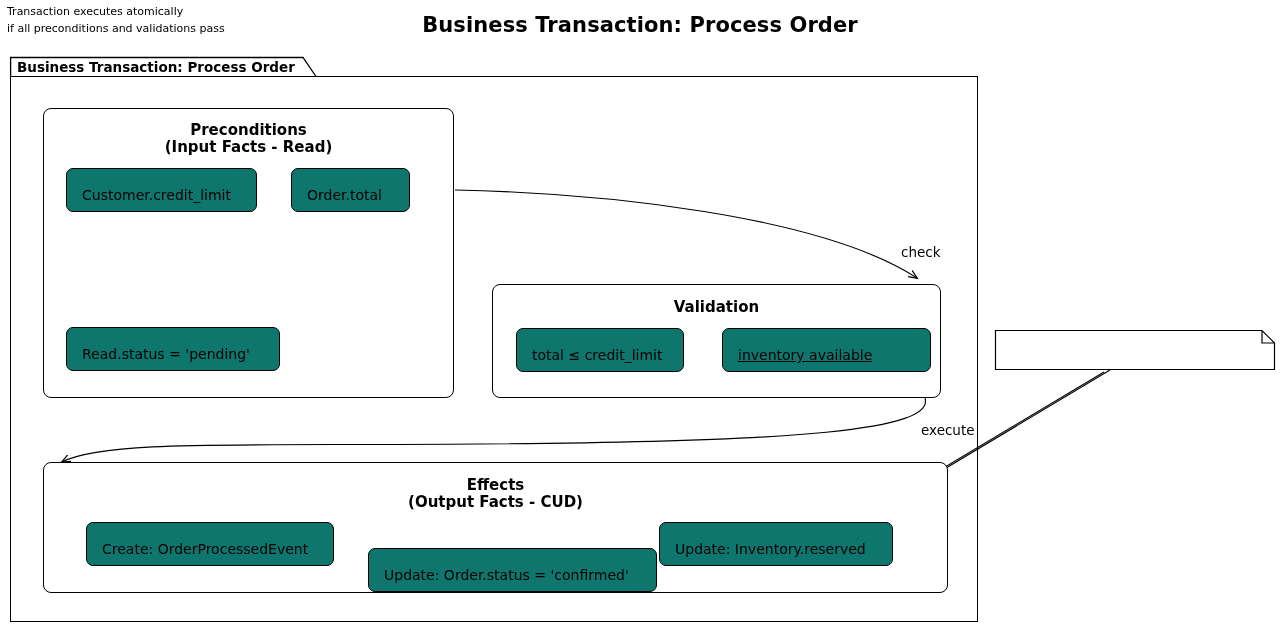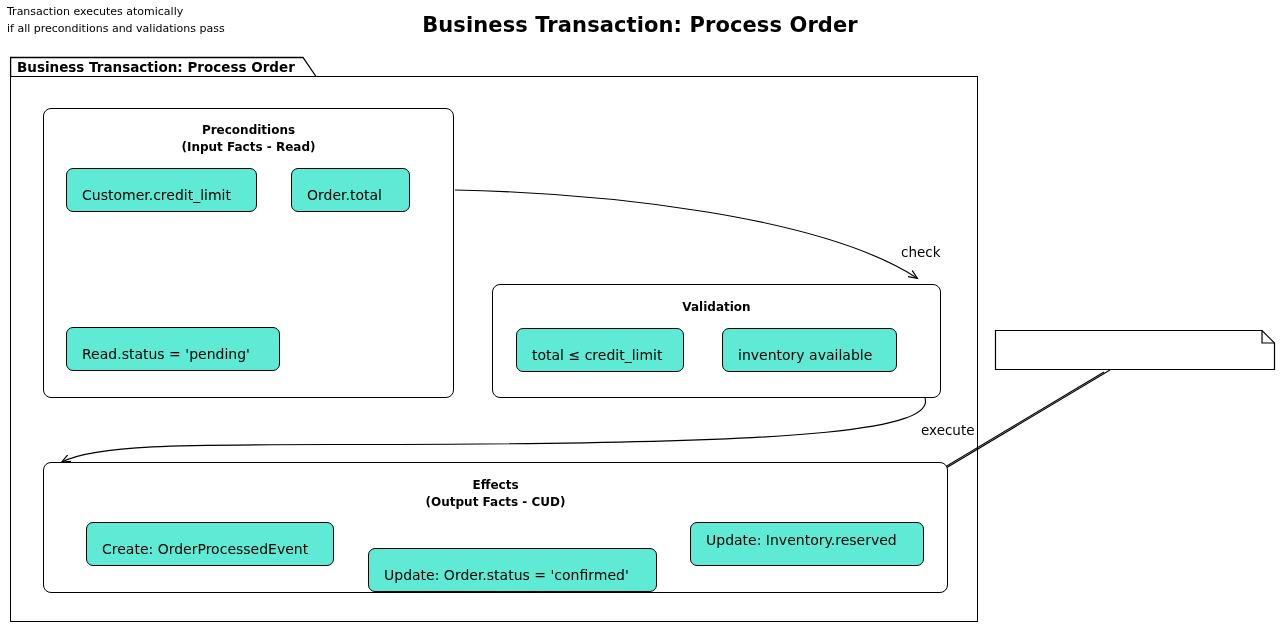--- a/index.html
+++ b/index.html
@@ -66,31 +66,31 @@
     border: 1.2px solid #000;
     border-radius: 8px;
     background: #ffffff;
     box-sizing: border-box;
   }
   .group-title {
     position: absolute;
     left: 0;
     width: 100%;
     text-align: center;
-    font-size: 12px;
+    font-size: 15px;
     font-weight: bold;
     line-height: 16.5px;
     white-space: pre-line;
   }
   
   .comp {
     position: absolute;
     border: 1.2px solid #000;
     border-radius: 7px;
-    background: #5eead4;
+    background: #0f766e;
     box-sizing: border-box;
     display: flex;
     align-items: flex-end;
   }
   .comp-label {
     font-size: 14px;
     line-height: 16px;
     padding: 0 12px 8px 15px;
     white-space: nowrap;
   }
@@ -224,35 +224,35 @@
 <div class="comp" style="left:66px; top:327px; width:214px; height:44px;">
   <span class="comp-label">Read.status = 'pending'</span>
 </div>
 
 <div class="group" style="left:492px; top:284px; width:449px; height:114px;">
   <div class="group-title" style="top:14px;">Validation</div>
 </div>
 <div class="comp" style="left:516px; top:328px; width:168px; height:44px;">
   <span class="comp-label">total ≤ credit_limit</span>
 </div>
-<div class="comp" style="left:722px; top:328px; width:175px; height:44px;">
+<div class="comp" style="left:722px; top:328px; width:209px; height:44px;text-decoration:underline;">
   <span class="comp-label">inventory available</span>
 </div>
 
 <div class="group" style="left:43px; top:462px; width:905px; height:131px;">
   <div class="group-title" style="top:14px;">Effects
 (Output Facts - CUD)</div>
 </div>
 <div class="comp" style="left:86px; top:522px; width:248px; height:44px;">
   <span class="comp-label">Create: OrderProcessedEvent</span>
 </div>
 <div class="comp" style="left:368px; top:522px; width:289px; height:44px;margin-top:26px;">
   <span class="comp-label">Update: Order.status = 'confirmed'</span>
 </div>
-<div class="comp" style="left:690px; top:522px; width:234px; height:44px;align-items:center;">
+<div class="comp" style="left:659px; top:522px; width:234px; height:44px;">
   <span class="comp-label">Update: Inventory.reserved</span>
 </div>
 
 <div class="edge-label" style="left:901px; top:245px;">check</div>
 <div class="edge-label" style="left:893px; top:423px;margin-left:28px;">execute</div>
 
 <div class="note-text">Transaction executes atomically
 if all preconditions and validations pass</div>
 
 </body></html>

